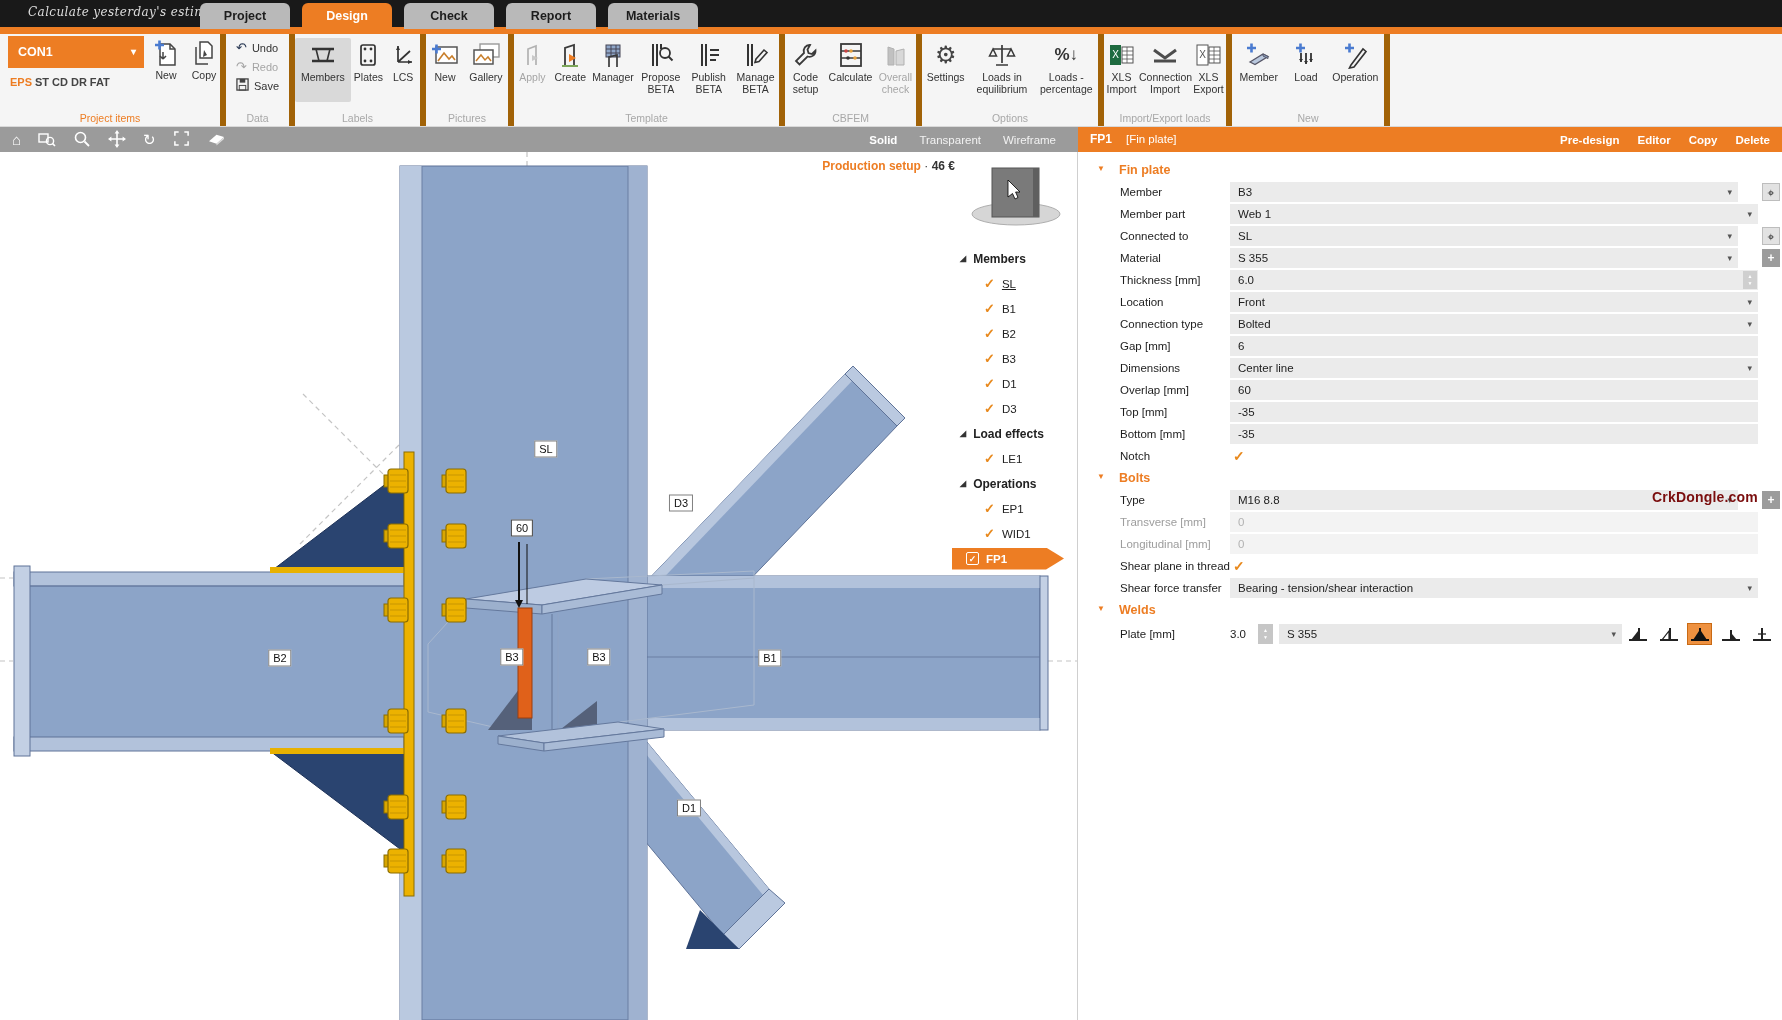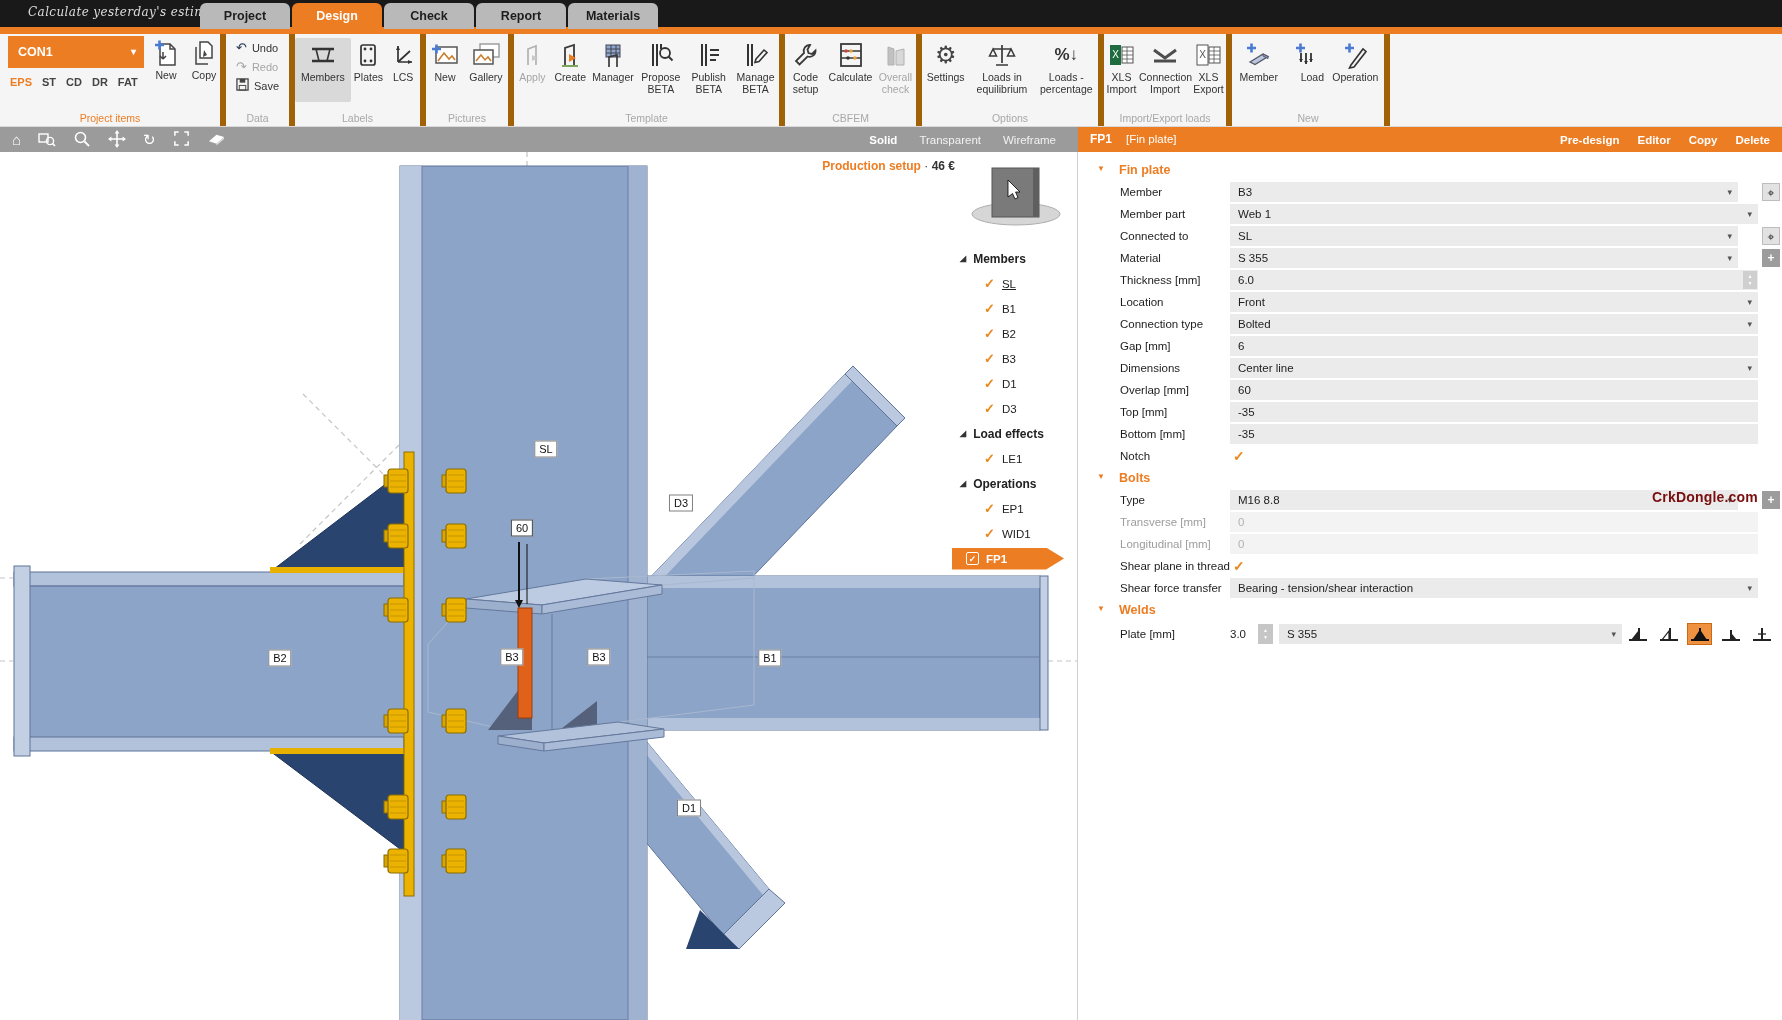--- a/index.html
+++ b/index.html
@@ -3,36 +3,36 @@
 <meta charset="utf-8">
 <style>
   html,body{margin:0;padding:0;background:#555;}
   *{box-sizing:border-box;font-family:"Liberation Sans",sans-serif;}
   .app{position:relative;width:1782px;height:1020px;background:#fff;overflow:hidden;}
 
   
   .topbar{position:absolute;left:0;top:0;width:100%;height:34px;background:#191919;}
   .handwriting{position:absolute;left:28px;top:5px;font-family:"DejaVu Serif",serif;font-style:italic;font-size:12px;color:#ddd;letter-spacing:.4px;}
   .orangestrip{position:absolute;left:0;top:27px;width:100%;height:7px;background:#ed7d23;}
-  .maintabs{position:absolute;left:200px;top:3px;display:flex;gap:2px;z-index:3;}
+  .maintabs{position:absolute;left:200px;top:3px;display:flex;gap:12px;z-index:3;}
   .mtab{width:90px;height:26px;line-height:26px;text-align:center;background:#b9b9b9;color:#1d1d1d;font-size:12.5px;font-weight:bold;border-radius:6px 6px 0 0;}
   .mtab.active{background:#ed7d23;color:#fff;}
 
   
   .ribbon{position:absolute;left:0;top:34px;width:100%;height:93px;background:#f5f5f5;border-bottom:1px solid #d9d9d9;}
   .rg{position:absolute;top:0;height:92px;border-right:6px solid #a16207;}
   .cap{position:absolute;bottom:2px;left:0;right:0;text-align:center;font-size:10.5px;color:#a8a8a8;white-space:nowrap;}
   .cap.orange{color:#ed7d23;}
   .rbtns{display:flex;justify-content:space-around;align-items:flex-start;padding-top:4px;}
   .rbtn{text-align:center;font-size:10.5px;color:#333;line-height:1.12;}
   .rbtn .ric{height:34px;display:flex;align-items:center;justify-content:center;}
   .grayed{opacity:.42;filter:grayscale(1);}
   .conbox{position:absolute;left:8px;top:2px;width:136px;height:32px;background:#ed7d23;color:#fff;font-weight:bold;font-size:12.5px;line-height:32px;padding:0 10px;}
   .conbox .dda{position:absolute;right:8px;top:0;font-size:10px;}
-  .minitabs{position:absolute;left:10px;top:42px;display:flex;gap:10px;font-size:11px;font-weight:bold;color:#444;}
+  .minitabs{position:absolute;left:10px;top:42px;display:flex;gap:3px;font-size:11px;font-weight:bold;color:#444;}
   .minitabs .on{color:#ed7d23;}
   .pibtns{position:absolute;left:152px;top:2px;display:flex;gap:10px;}
   .srows{padding:6px 10px;display:flex;flex-direction:column;gap:4px;}
   .srow{display:flex;align-items:center;gap:5px;font-size:11px;color:#333;height:15px;}
   .srow .g{font-size:13px;line-height:13px;color:#2b3a55;}
   .selbg{background:#d9d9d9;border-radius:2px;}
 
   
   .viewbar{position:absolute;left:0;top:127px;width:1078px;height:25px;background:#9b9b9b;}
   .vicons{position:absolute;left:12px;top:0;height:25px;display:flex;align-items:center;gap:17px;color:#fff;}
@@ -399,21 +399,21 @@
         <div class="rbtn" style="width:48px;">
           <div class="ric">
             <svg width="30" height="28" viewBox="0 0 30 28">
                 <path d="M6 21l13-8 5 2.5-13 8z" fill="#b9c8de" stroke="#556" stroke-width="1.3"></path>
                 <path d="M19 13l5 2.5v2L19 15z" fill="#8fa6c8" stroke="#556" stroke-width="1"></path>
                 <path d="M3 7h9M7.5 2.5v9" stroke="#4a7bd0" stroke-width="2.6"></path>
               </svg>
           </div>
           <div class="rlb">Member</div>
         </div>
-        <div class="rbtn" style="width:36px;text-align:right;">
+        <div class="rbtn" style="width:36px;">
           <div class="ric">
             <svg width="28" height="28" viewBox="0 0 28 28">
                 <path d="M9 12v9M14 12v11M19 12v9" stroke="#333" stroke-width="1.8"></path>
                 <path d="M9 21l-2-3h4zM14 23l-2-3h4zM19 21l-2-3h4z" fill="#333"></path>
                 <path d="M4 7h9M8.5 2.5v9" stroke="#4a7bd0" stroke-width="2.6"></path>
               </svg>
           </div>
 
           <div class="rlb">Load</div>
         </div>

